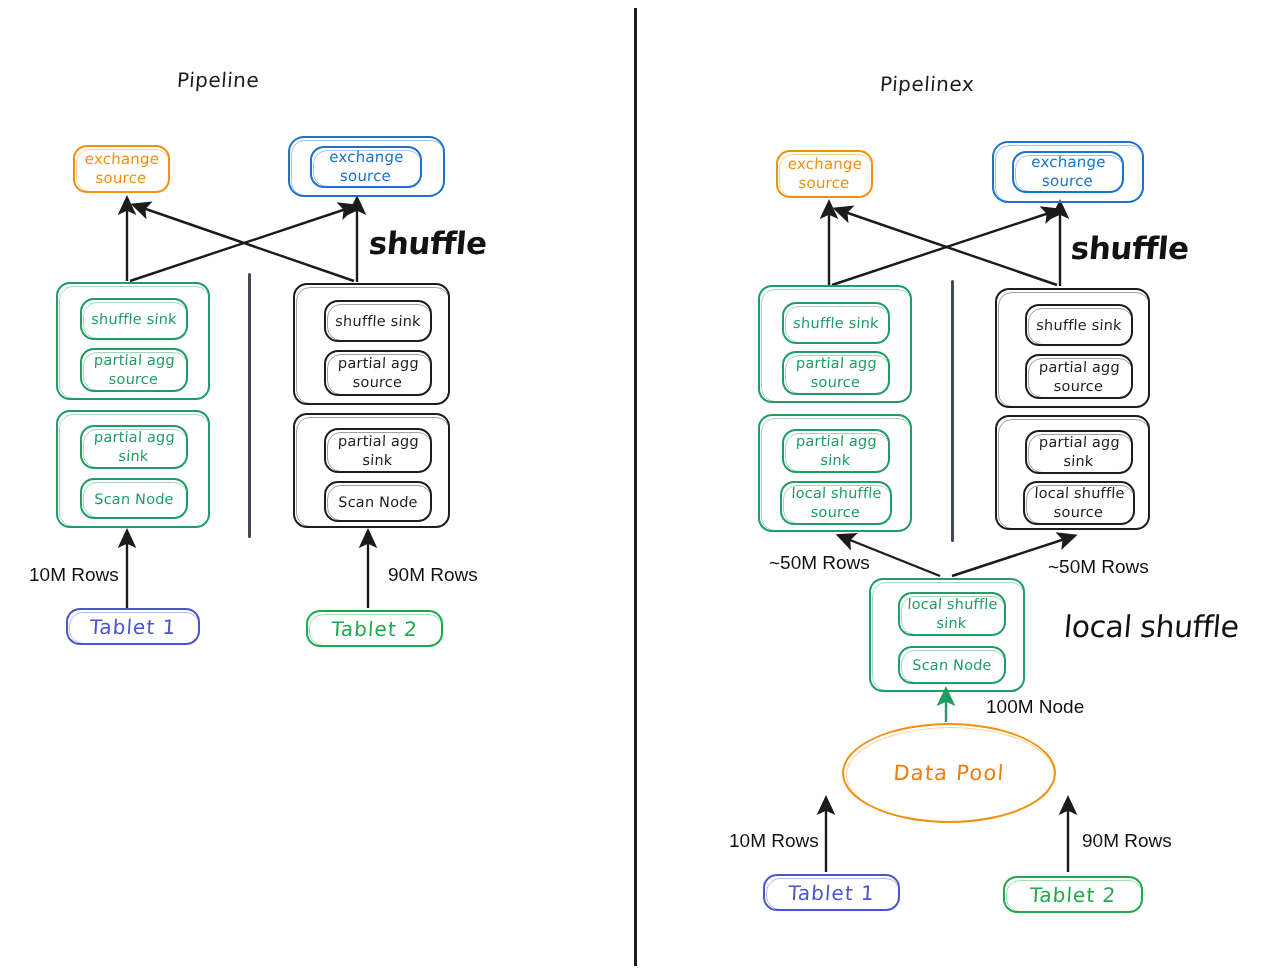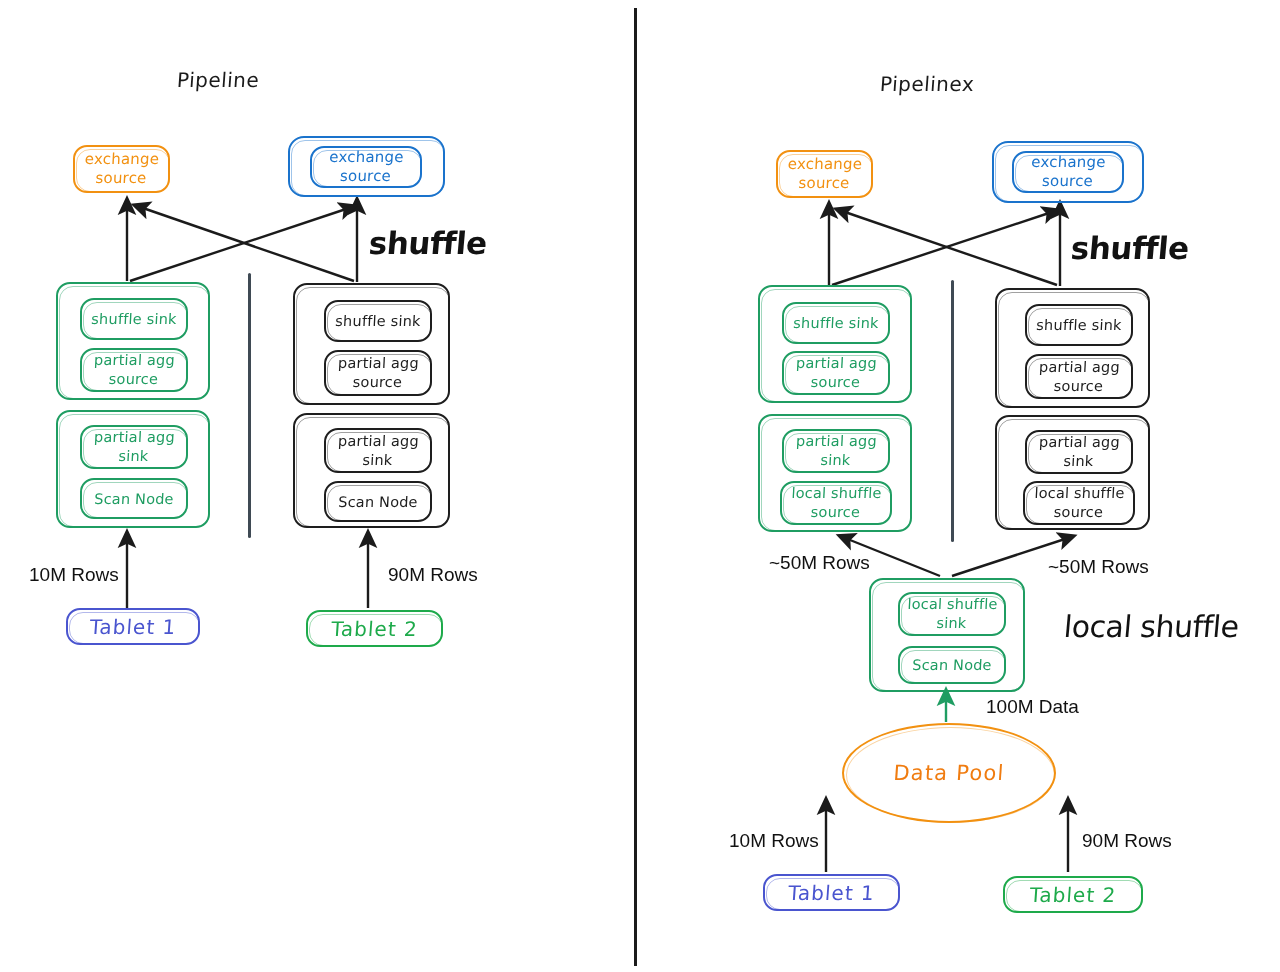--- a/index.html
+++ b/index.html
@@ -372,21 +372,21 @@
       <div class="node-text green">local shuffle
 sink</div>
     </div>
     <div class="hbox green" style="left:27px; top:66px; width:108px; height:38px;">
       <div class="node-text green">Scan Node</div>
     </div>
   </div>
 
   <div class="big-label lshuffle abs" style="left:1064px; top:609px;">local shuffle</div>
 
-  <div class="rows-label abs" style="left:986px; top:696px;">100M Data</div>
+  <div class="rows-label abs" style="left:986px; top:696px;">100M Node</div>
 
   <div class="ellipse" style="left:842px; top:723px; width:214px; height:100px;">
     <div class="pool-text">Data Pool</div>
   </div>
 
   <div class="rows-label abs" style="left:729px; top:830px;">10M Rows</div>
   <div class="rows-label abs" style="left:1082px; top:830px;">90M Rows</div>
 
   <div class="hbox purple" style="left:763px; top:874px; width:137px; height:37px;">
     <div class="tablet-text purple">Tablet 1</div>

